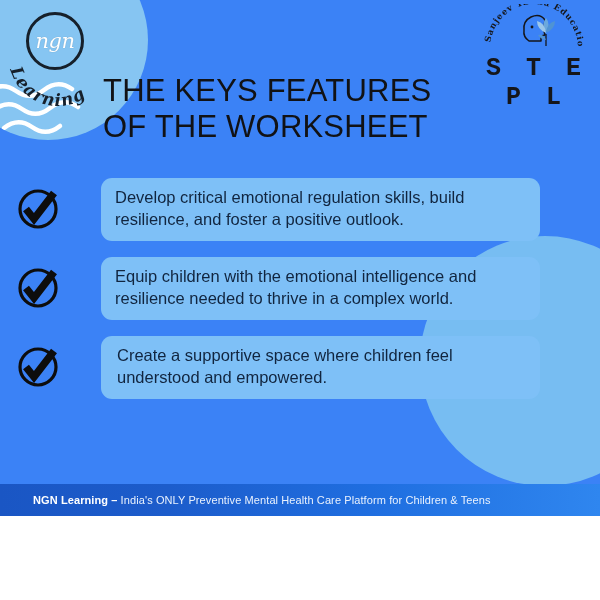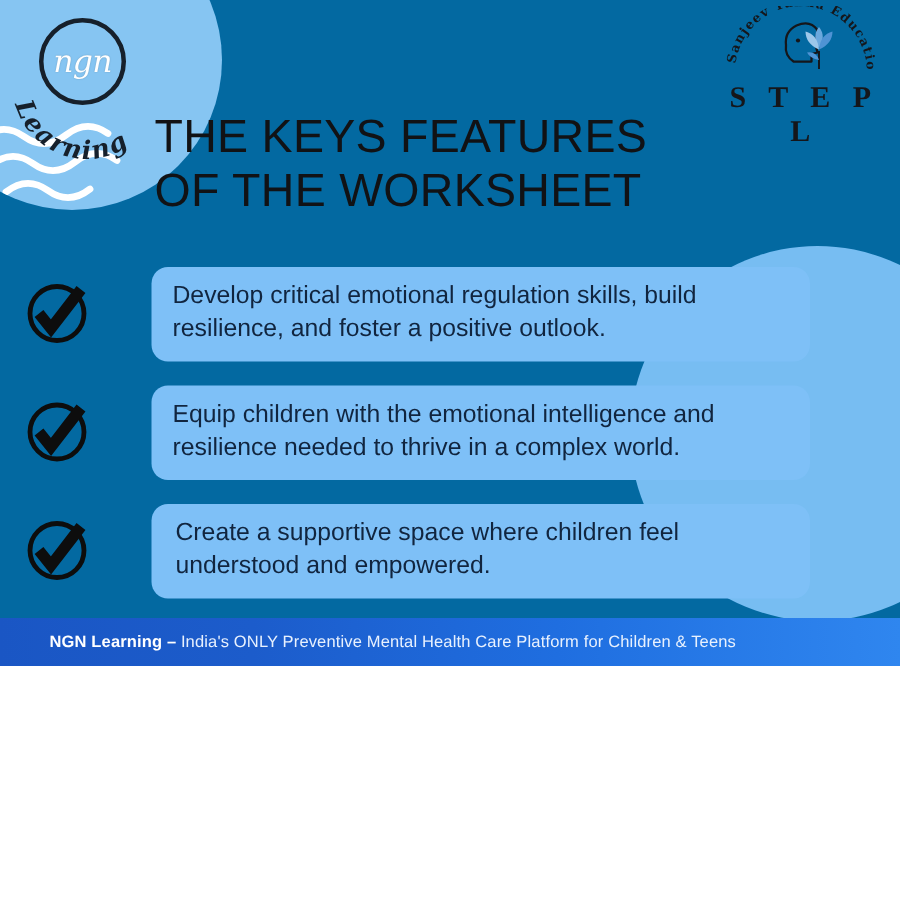--- a/index.html
+++ b/index.html
@@ -4,22 +4,22 @@
 <style>
   html,body{margin:0;padding:0;}
   body{
     width:600px;height:600px;
     background:#ffffff;
     font-family:"Liberation Sans", sans-serif;
     overflow:hidden;
   }
   .poster{
     position:relative;
-    width:600px;height:444px;
-    background:#0369a1;
+    width:600px;height:516px;
+    background:#3b82f6;
     overflow:hidden;
   }
 
   
   .blob-tl{
     position:absolute;
     left:-52px; top:-60px;
     width:200px; height:200px;
     background:#86c5f2;
     border-radius:50%;
@@ -67,23 +67,23 @@
 
   
   .stepl-logo{
     position:absolute;
     right:12px; top:4px;
     width:108px; height:78px;
     text-align:center;
   }
   .stepl-mark{ position:relative; width:108px; height:52px; }
   .stepl-name{
-    font-family:Liberation Serif, serif;
+    font-family:Liberation Mono, monospace;
     font-weight:700;
-    font-size:20px;
+    font-size:25px;
     letter-spacing:5px;
     color:#15161a;
     margin-top:-2px;
     padding-left:4px;
   }
 
   
   .title{
     position:absolute;
     left:103px; top:52px;

